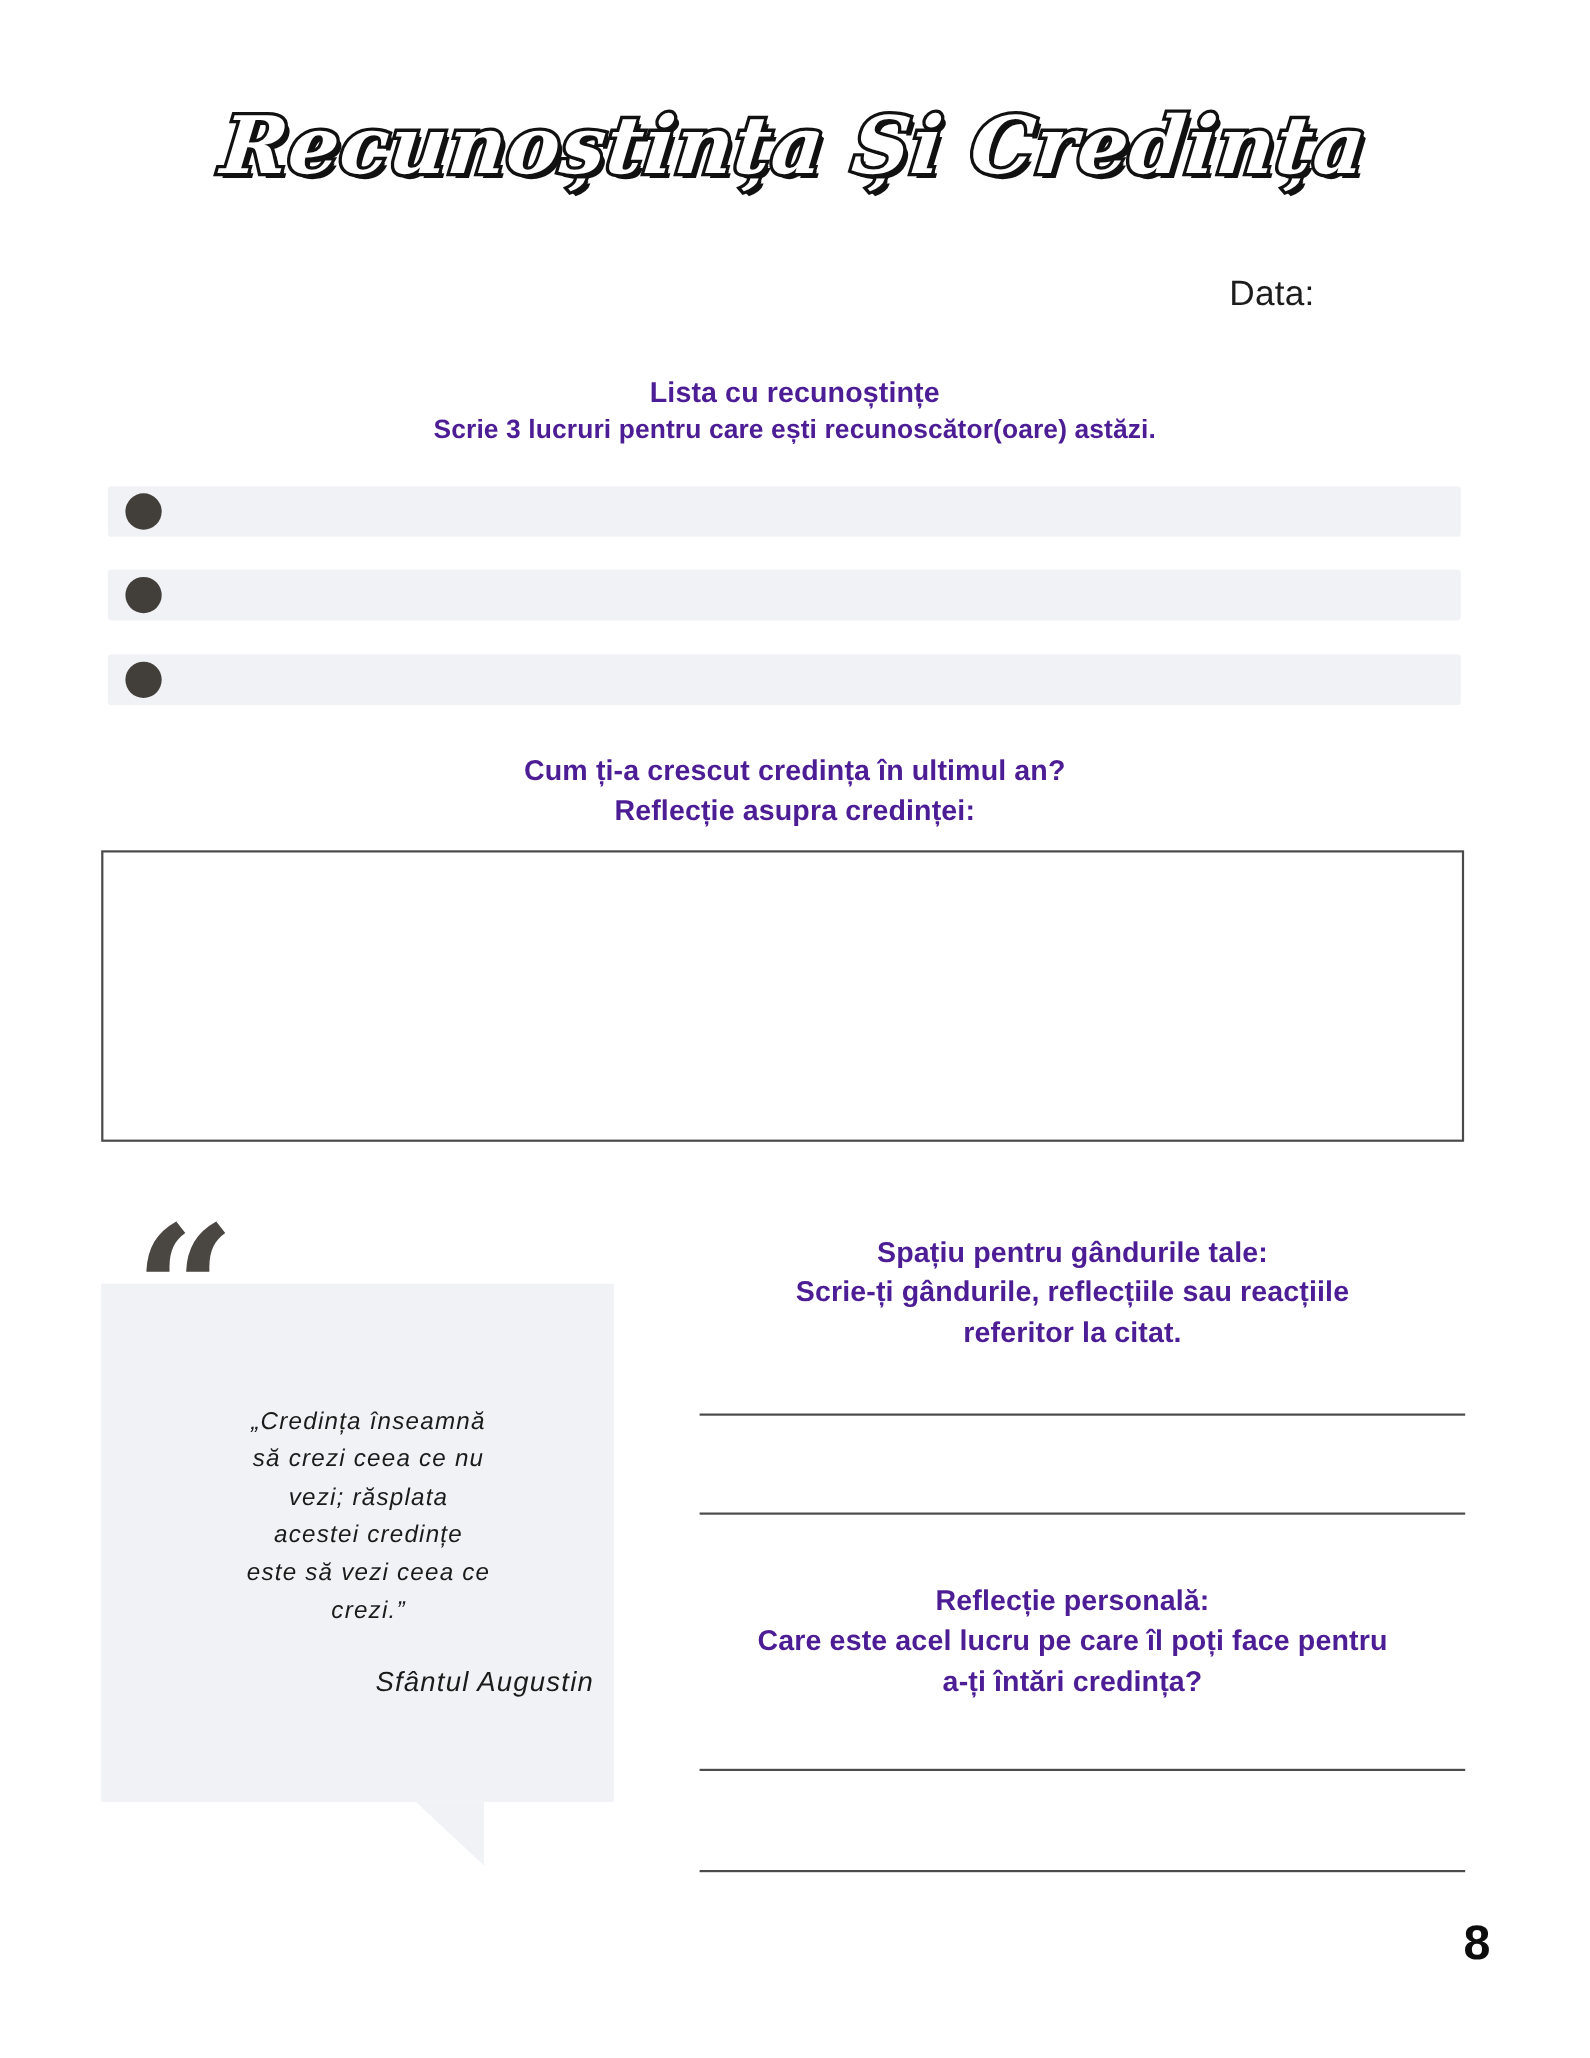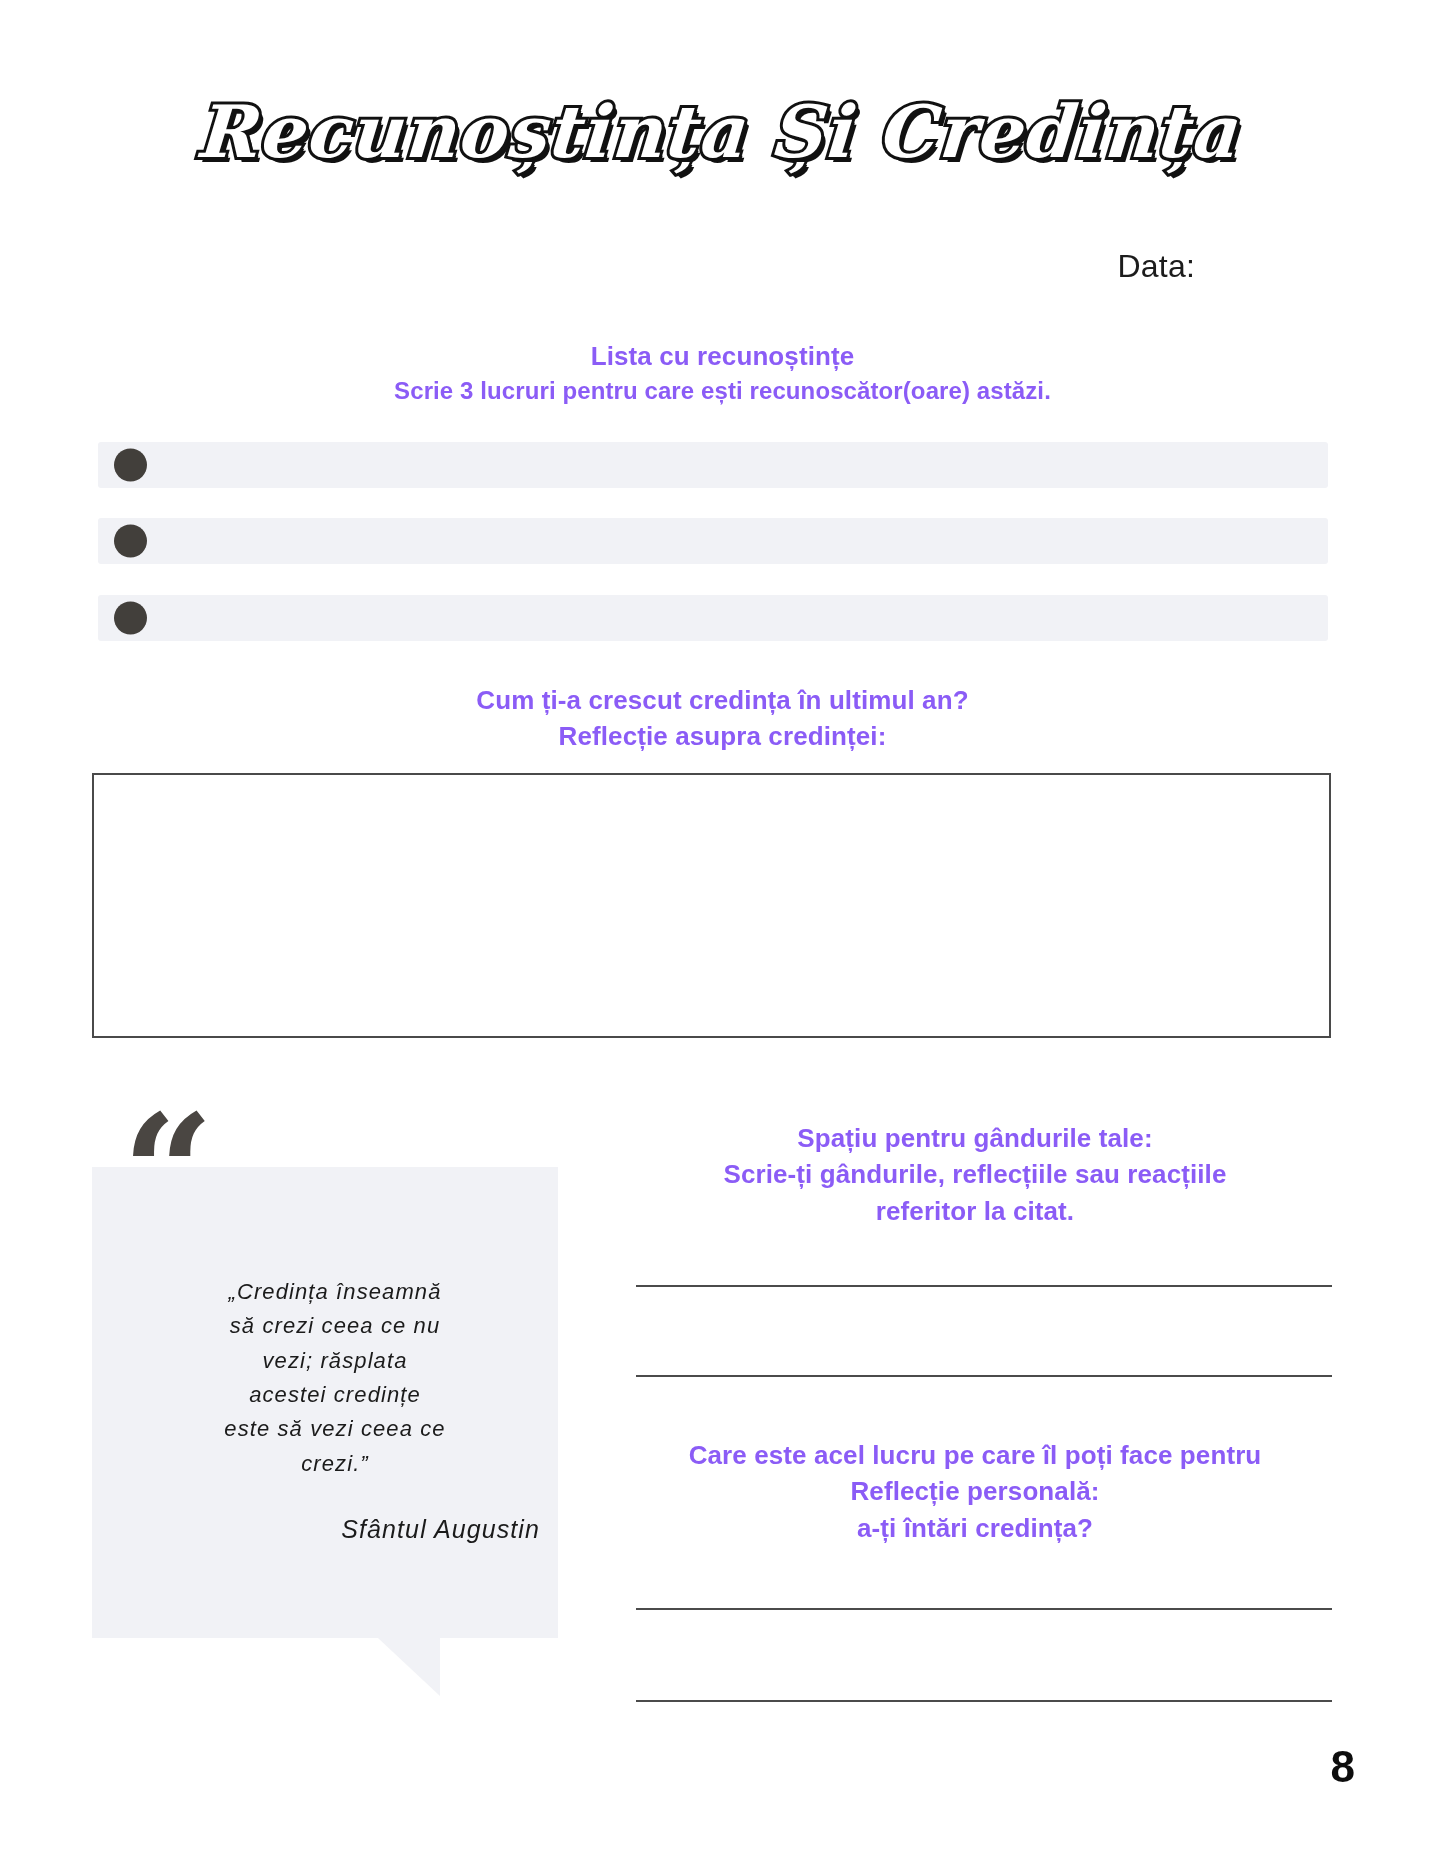--- a/index.html
+++ b/index.html
@@ -63,21 +63,21 @@
     letter-spacing: 0.2px;
   }
 
   
   .heading {
     position: absolute;
     text-align: center;
     font-weight: 700;
     font-size: 26px;
     line-height: 1.40;
-    color: #8b5cf6;
+    color: #4c1d95;
     letter-spacing: 0.1px;
   }
   .heading .line { display: block; }
 
   .heading-gratitude {
     top: 338px;
     left: 80px;
     width: 1285px;
   }
   .heading-gratitude .line2 { font-size: 24px; }
@@ -274,22 +274,22 @@
   <div class="heading heading-thoughts">
     <span class="line">Spațiu pentru gândurile tale:</span>
     <span class="line">Scrie-ți gândurile, reflecțiile sau reacțiile</span>
     <span class="line">referitor la citat.</span>
   </div>
 
   <div class="write-line l1"></div>
   <div class="write-line l2"></div>
 
   <div class="heading heading-personal">
+    <span class="line">Reflecție personală:</span>
     <span class="line">Care este acel lucru pe care îl poți face pentru</span>
-    <span class="line">Reflecție personală:</span>
     <span class="line">a-ți întări credința?</span>
   </div>
 
   <div class="write-line l3"></div>
   <div class="write-line l4"></div>
 
   <div class="page-number">8</div>
 
 </div>
 

